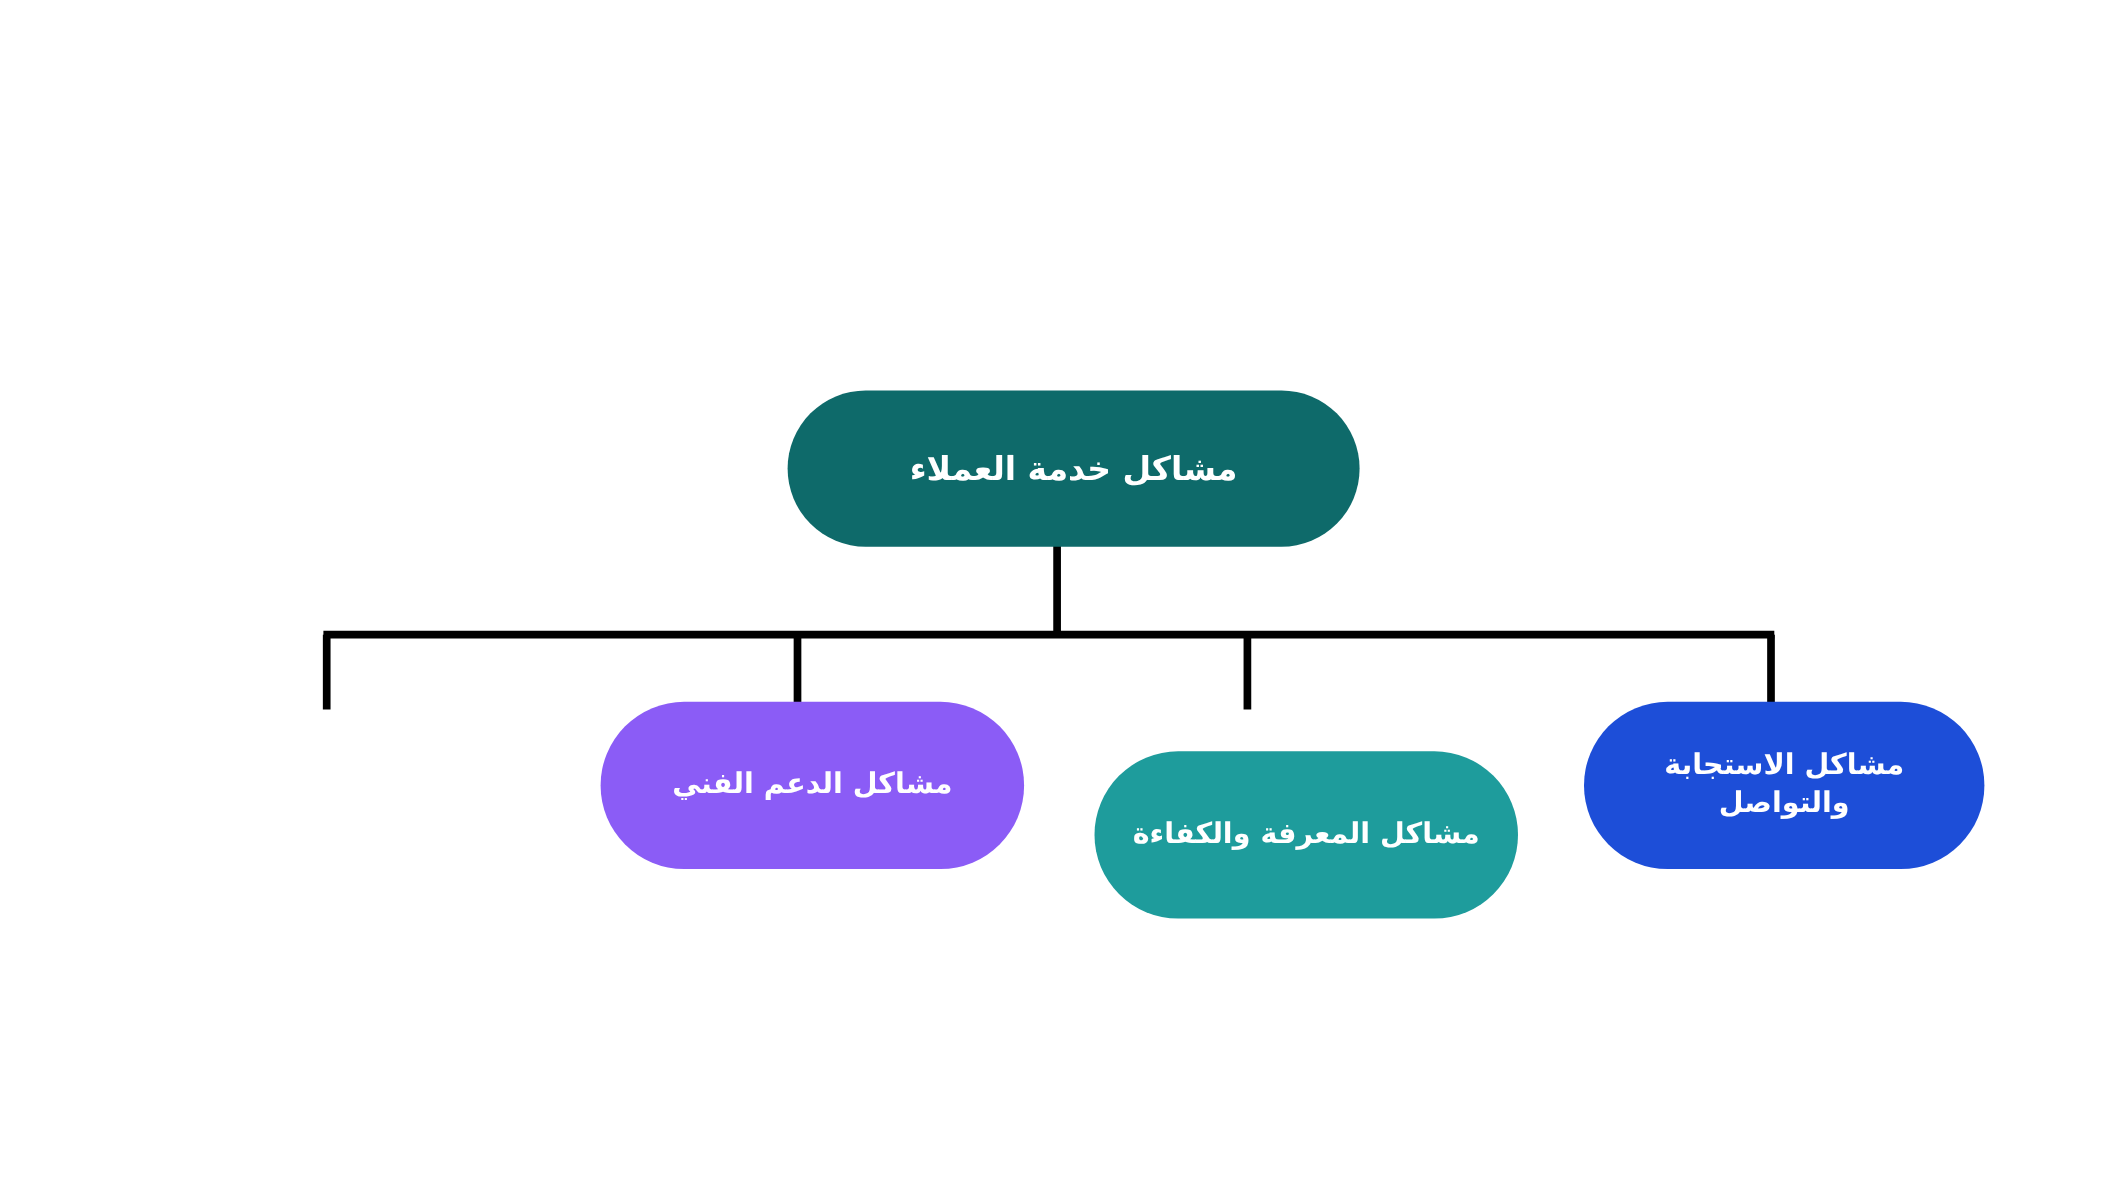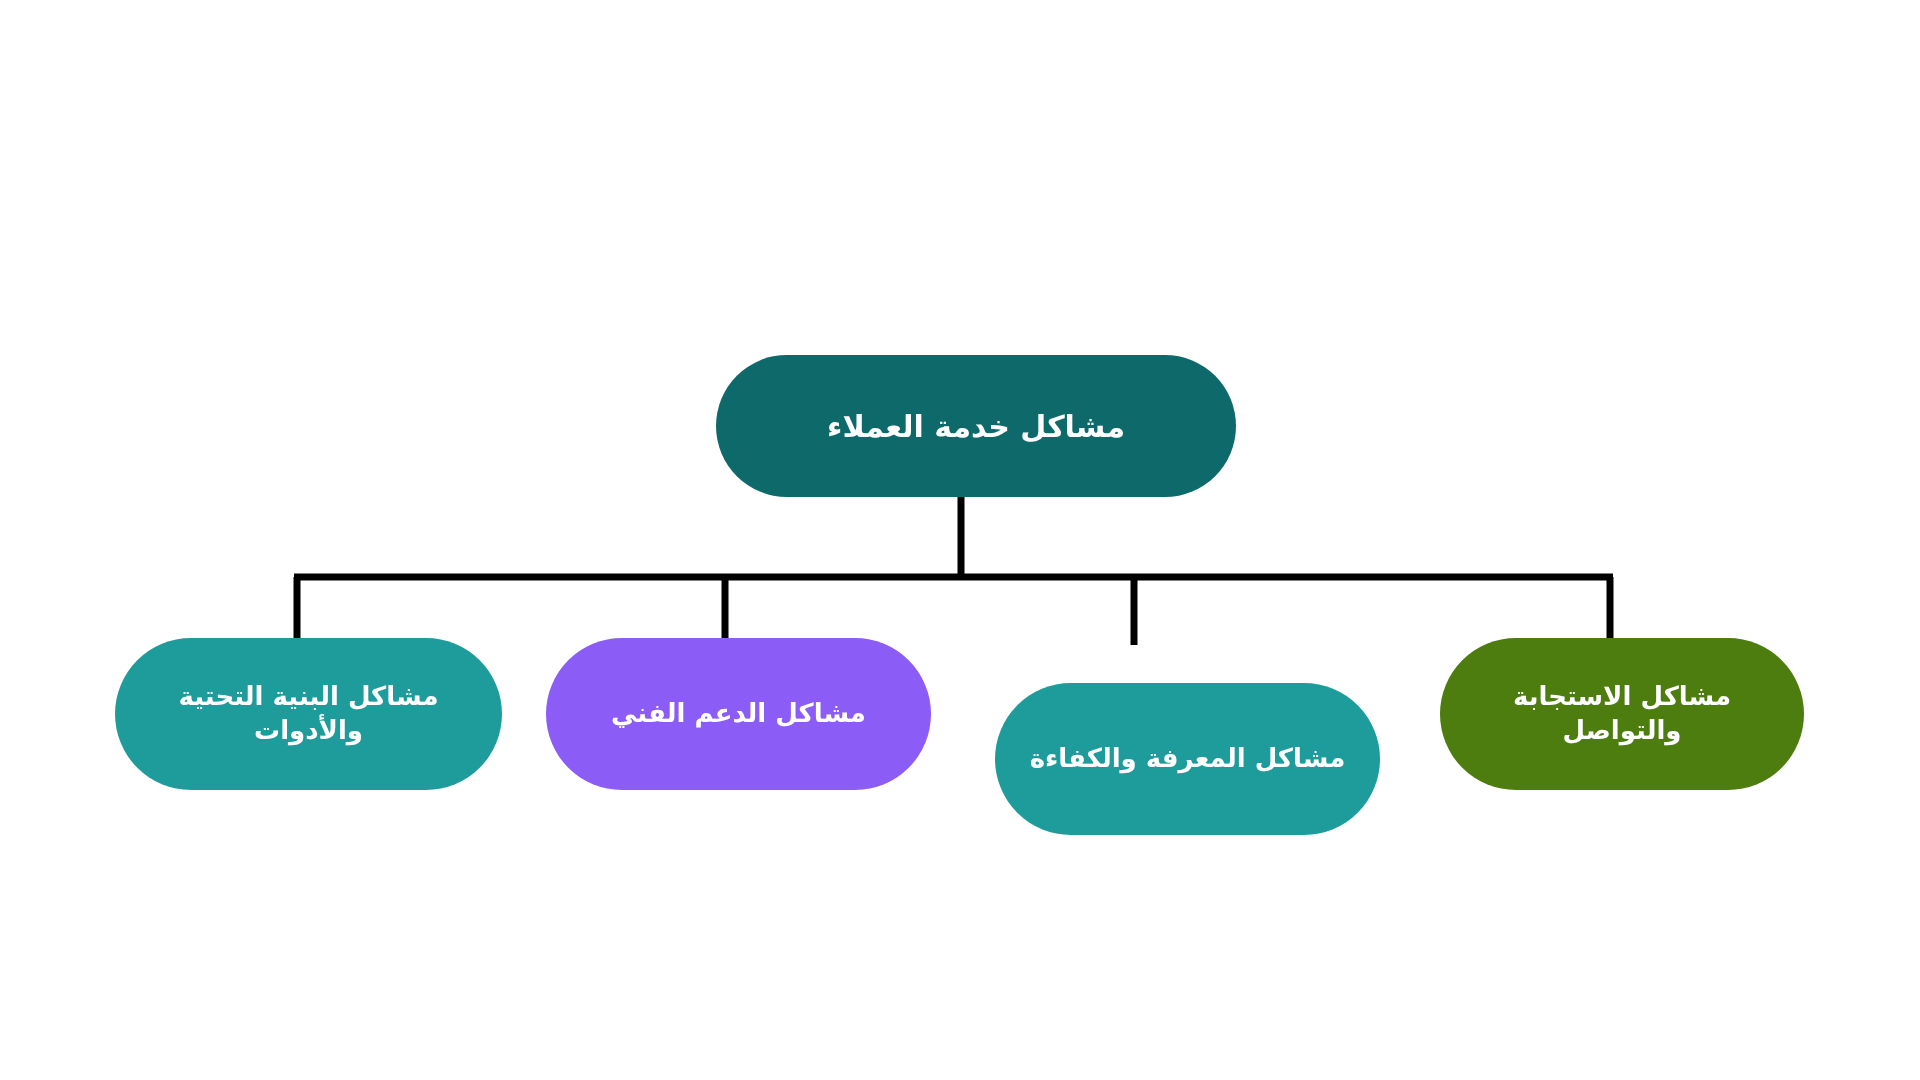--- a/index.html
+++ b/index.html
@@ -90,29 +90,26 @@
     <line x1="297" y1="577" x2="297" y2="645" stroke="#000000" stroke-width="7"></line>
     <line x1="725" y1="577" x2="725" y2="645" stroke="#000000" stroke-width="7"></line>
     <line x1="1134" y1="577" x2="1134" y2="645" stroke="#000000" stroke-width="7"></line>
     <line x1="1610" y1="577" x2="1610" y2="645" stroke="#000000" stroke-width="7"></line>
   </svg>
 
   <div id="node-root" class="node" style="background: rgb(14, 106, 106); color: rgb(255, 255, 255);">
     <span class="node-label">مشاكل خدمة العملاء</span>
   </div>
 
-  <div id="node-child-0" class="node node-child" style="background: rgb(30, 156, 156); color: rgb(255, 255, 255);">
-    <span class="node-label">مشاكل البنية التحتية والأدوات</span>
-  </div>
 
   <div id="node-child-1" class="node node-child" style="background: #8b5cf6; color: rgb(255, 255, 255);">
     <span class="node-label">مشاكل الدعم الفني</span>
   </div>
 
   <div id="node-child-2" class="node node-child" style="background: rgb(30, 156, 156); color: rgb(255, 255, 255);">
     <span class="node-label">مشاكل المعرفة والكفاءة</span>
   </div>
 
-  <div id="node-child-3" class="node node-child" style="background: #4d7c0f; color: rgb(255, 255, 255);">
+  <div id="node-child-3" class="node node-child" style="background: #1d4ed8; color: rgb(255, 255, 255);">
     <span class="node-label">مشاكل الاستجابة والتواصل</span>
   </div>
 
 </div>
 
 </body></html>

